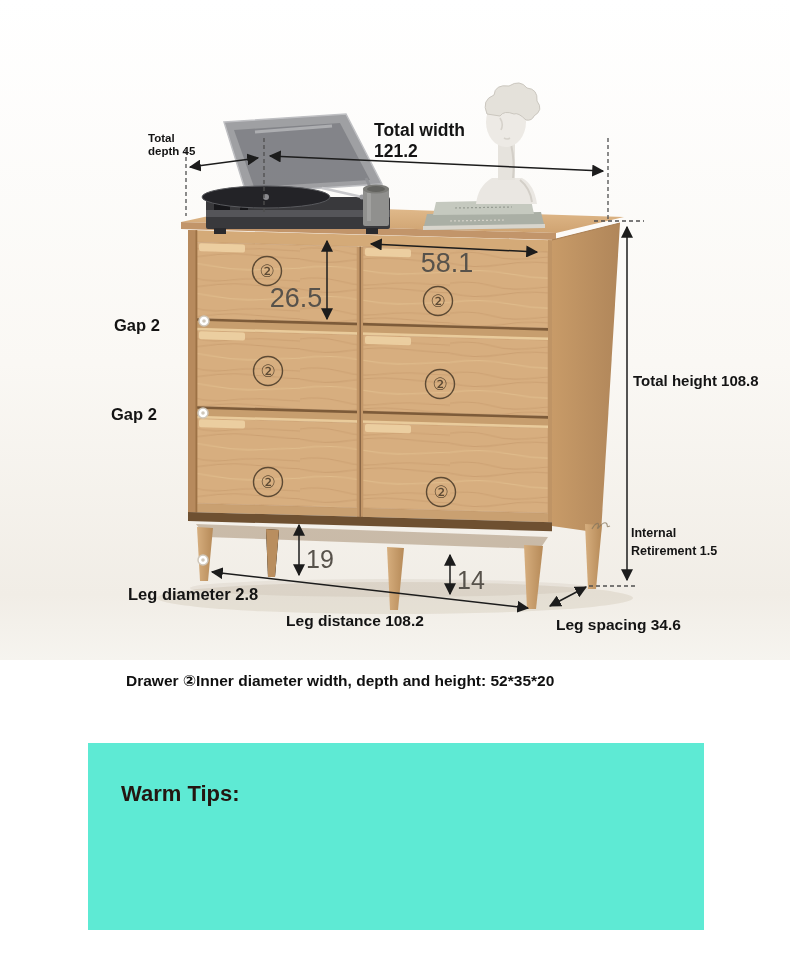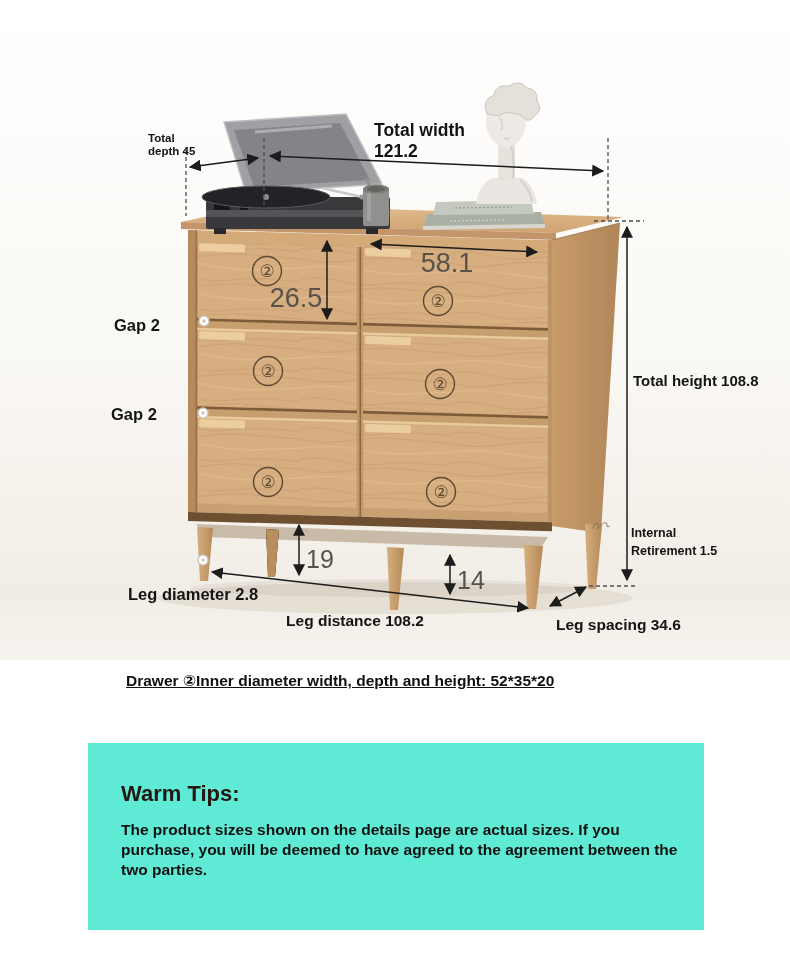--- a/index.html
+++ b/index.html
@@ -8,21 +8,21 @@
   .badge{position:absolute;left:70px;top:40px;width:127px;height:46px;
          background:#f0a150;color:#ffffff;font-weight:bold;font-size:15.5px;
          display:flex;align-items:center;justify-content:center;border-radius:3px;
          letter-spacing:.2px;}
   .figure-svg{position:absolute;left:0;top:0;}
   svg text{font-family:"Liberation Sans","DejaVu Sans",sans-serif;}
   .lblB{font-weight:bold;fill:#141414;}
   .num{fill:#57524b;}
   .mark{fill:#5d4a34;font-size:17px;}
   .caption{position:absolute;left:126px;top:672px;font-size:15.5px;font-weight:bold;
-           color:#101010;white-space:nowrap;text-decoration:underline;}
+           color:#101010;white-space:nowrap;}
   .tips{position:absolute;left:88px;top:743px;width:616px;height:187px;
         background:#5eead4;box-sizing:border-box;padding:38px 0 0 33px;}
   .tips h2{margin:0;font-size:22px;font-weight:bold;color:#241611;}
   .tips p{margin:13px 0 0 0;width:568px;font-size:15.5px;font-weight:bold;
           color:#101010;line-height:1.3;}
 </style>
 </head>
 <body>
 
 <div class="page">
@@ -232,16 +232,15 @@
     <text x="471" y="589" class="num" font-size="25" text-anchor="middle">14</text>
     <text x="128" y="600" class="lblB" font-size="16.5">Leg diameter 2.8</text>
     <text x="355" y="626" class="lblB" font-size="15.5" text-anchor="middle">Leg distance 108.2</text>
     <text x="556" y="630" class="lblB" font-size="15.5">Leg spacing 34.6</text>
   </svg>
 
   <div class="caption">Drawer ②Inner diameter width, depth and height: 52*35*20</div>
 
   <div class="tips">
     <h2>Warm Tips:</h2>
-    <p>The product sizes shown on the details page are actual sizes. If you purchase, you will be deemed to have agreed to the agreement between the two parties.</p>
   </div>
 
 </div>
 
 </body></html>

